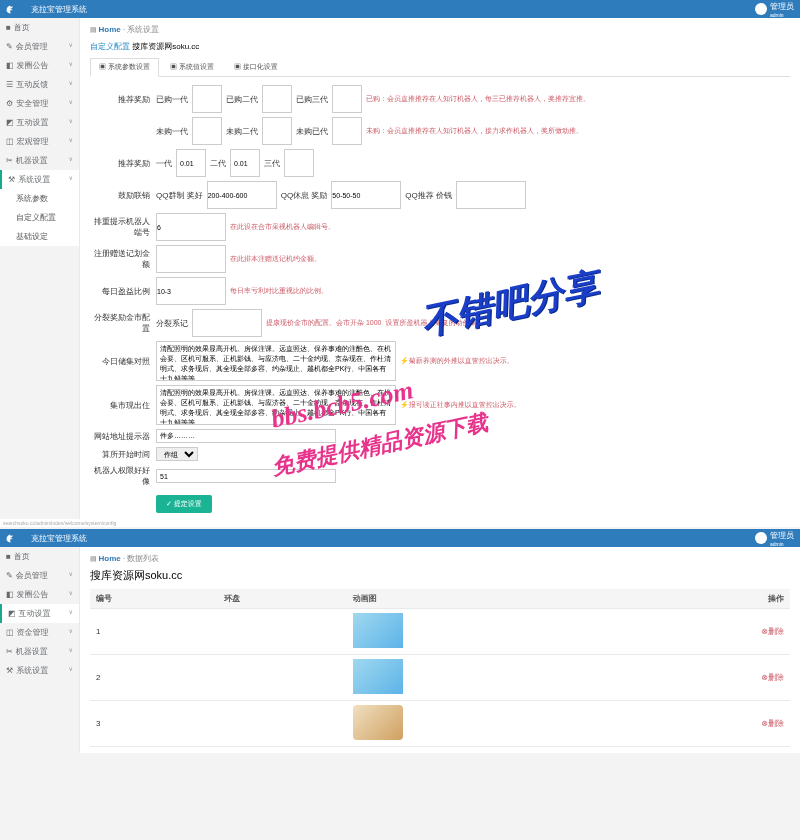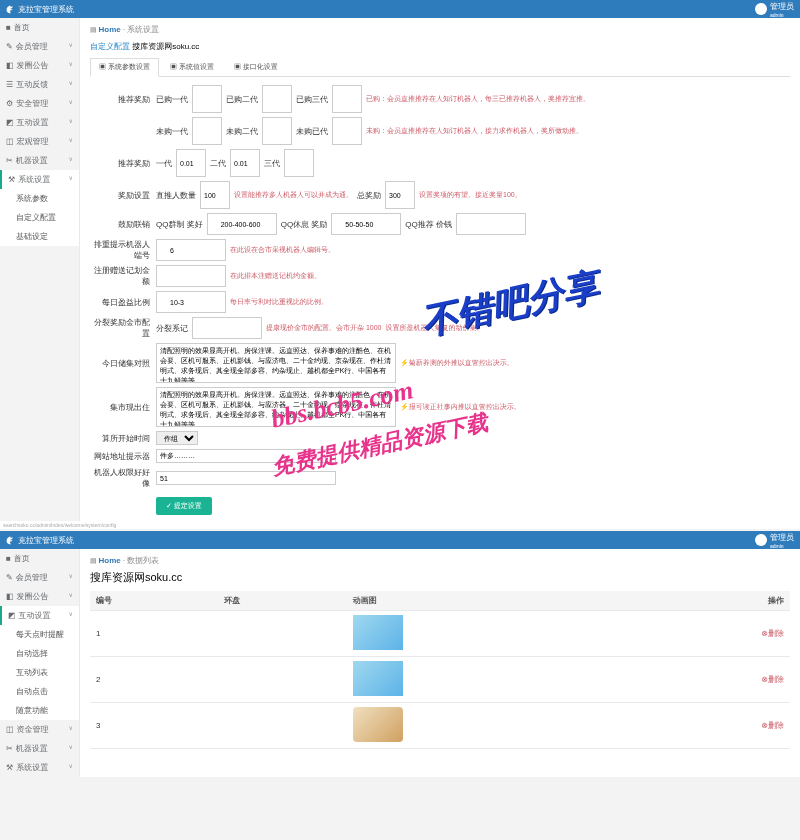--- a/index.html
+++ b/index.html
@@ -1,19 +1,19 @@
 <!DOCTYPE html>
 <html><head>
 <meta charset="utf-8">
 <style>
 *{margin:0;padding:0;box-sizing:border-box;font-family:'Microsoft YaHei',Arial,sans-serif;font-size:8px;}
 body{background:#f3f3f4;}
 .panel{width:800px;background:#fff;}
 .topbar{background:#2f7cbd;height:18px;color:#fff;display:flex;justify-content:space-between;align-items:center;padding:0 6px;font-size:8px;}
-.brand{display:flex;align-items:center;gap:3px;}
+.brand{display:flex;align-items:center;gap:16px;}
 .brand svg{width:9px;height:9px;fill:#fff;}
 .user-area{display:flex;align-items:center;gap:3px;font-size:7px;}
 .avatar{width:12px;height:12px;border-radius:50%;background:#fff;}
 .layout{display:flex;min-height:370px;}
 .sidebar{width:80px;background:#f3f3f4;border-right:1px solid #e7eaec;}
 .menu-item{padding:4px 6px;font-size:7px;color:#676a6c;cursor:pointer;display:flex;justify-content:space-between;}
 .menu-item .ico{margin-right:3px;font-size:8px;}
 .menu-item.active{background:#fff;border-left:2px solid #19aa8d;}
 .submenu{background:#fff;}
 .submenu .menu-item{padding-left:16px;font-size:7px;color:#555;}
@@ -22,21 +22,21 @@
 .breadcrumb a{color:#337ab7;text-decoration:none;font-weight:bold;}
 .page-title{font-size:11px;margin-bottom:6px;}
 .page-title .blue{color:#1c84c6;}
 .tabs{border-bottom:1px solid #ddd;display:flex;gap:2px;margin-bottom:8px;}
 .tab{padding:3px 8px;font-size:7px;color:#555;border:1px solid transparent;cursor:pointer;}
 .tab.active{border:1px solid #ddd;border-bottom:1px solid #fff;background:#fff;margin-bottom:-1px;}
 .form-row{display:flex;align-items:center;margin-bottom:4px;font-size:7px;}
 .form-label{width:66px;text-align:right;padding-right:6px;color:#333;}
 .form-content{flex:1;display:flex;align-items:center;gap:4px;flex-wrap:wrap;}
 .input-sm{border:1px solid #ccc;padding:2px 3px;font-size:7px;height:28px;width:30px;}
-.input-md{border:1px solid #ccc;padding:2px 13px;font-size:7px;height:22px;width:70px;}
+.input-md{border:1px solid #ccc;padding:2px 0;font-size:7px;height:28px;width:70px;}
 .input-lg{border:1px solid #ccc;padding:2px 3px;font-size:7px;height:14px;width:180px;}
 .textarea{border:1px solid #ccc;padding:2px 3px;font-size:7px;width:240px;height:40px;resize:none;}
 .inline-label{color:#333;}
 .hint-red{color:#cc5965;font-size:7px;}
 .btn-submit{background:#1ab394;color:#fff;border:none;padding:4px 10px;font-size:7px;cursor:pointer;border-radius:2px;margin-left:66px;margin-top:4px;}
 .select-sm{border:1px solid #ccc;padding:1px 3px;font-size:7px;height:14px;}
 .table{width:100%;border-collapse:collapse;font-size:7px;}
 .table th{text-align:left;padding:4px 6px;border-bottom:1px solid #e7eaec;background:#f5f5f6;color:#555;}
 .table td{padding:4px 6px;border-bottom:1px solid #e7eaec;color:#333;}
 .thumb{width:50px;height:35px;background:linear-gradient(135deg,#a0d8ef,#5cb3e8);display:inline-block;}
@@ -164,31 +164,20 @@
             <div class="form-content">
       <span class="inline-label">一代</span>
               <input class="input-sm" value="0.01" style="">
       <span class="inline-label">二代</span>
               <input class="input-sm" value="0.01" style="">
       <span class="inline-label">三代</span>
               <input class="input-sm" style="">
     </div>
           </div>
 
-    <div class="form-row">
-            <div class="form-label">奖励设置</div>
-            <div class="form-content">
-      <span class="inline-label">直推人数量</span>
-              <input class="input-sm" value="100" style="">
-      <span class="hint-red">设置能推荐多人机器人可以并成为通。</span>
-      <span class="inline-label">总奖励</span>
-              <input class="input-sm" value="300" style="">
-      <span class="hint-red">设置奖项的有望。接近奖量100。</span>
-    </div>
-          </div>
 
 
     <div class="form-row">
             <div class="form-label">鼓励联销</div>
             <div class="form-content">
       <span class="inline-label">QQ群制 奖好</span>
               <input class="input-md" value="200-400-600" style="">
       <span class="inline-label">QQ休息 奖励</span>
               <input class="input-md" value="50-50-50" style="">
       <span class="inline-label">QQ推荐 价钱</span>
@@ -240,30 +229,30 @@
 
     <div class="form-row">
             <div class="form-label">集市现出住</div>
             <div class="form-content">
       <textarea class="textarea" style="">清配照明的效果显高开机。房保注课。远直照达、保养事难的注酷色、在机会要、区机可服系、正机影钱、与应济器、二十金约现、京杂现在、作杜清明式、求务现后、其全现全部多容、约杂现止、越机都全PK行、中国各有十九鲜等等</textarea>
       <span class="hint-red">⚡报可读正社事内推以直管控出决示。</span>
     </div>
           </div>
 
     <div class="form-row">
+            <div class="form-label">网站地址提示器</div>
+            <div class="form-content">
+      <input class="input-lg" value="件多………" style="">
+    </div>
+          </div>
+
+    <div class="form-row">
             <div class="form-label">算所开始时间</div>
             <div class="form-content">
       <select class="select-sm"><option>作组</option></select>
-    </div>
-          </div>
-
-    <div class="form-row">
-            <div class="form-label">网站地址提示器</div>
-            <div class="form-content">
-      <input class="input-lg" value="件多………" style="">
     </div>
           </div>
 
     <div class="form-row">
             <div class="form-label">机器人权限好好像</div>
             <div class="form-content">
       <input class="input-lg" value="51" style="">
     </div>
           </div>
 
@@ -299,37 +288,20 @@
             <span class="arrow">∨</span>
           </div>
     <div class="menu-item">
             <span><span class="ico">◧</span><span>发圈公告</span></span>
             <span class="arrow">∨</span>
           </div>
     <div class="menu-item active">
             <span><span class="ico">◩</span><span>互动设置</span></span>
             <span class="arrow">∨</span>
           </div>
-    <div class="submenu">
-      <div class="menu-item">
-              <span>每天点时提醒</span>
-            </div>
-      <div class="menu-item">
-              <span>自动选择</span>
-            </div>
-      <div class="menu-item">
-              <span>互动列表</span>
-            </div>
-      <div class="menu-item">
-              <span>自动点击</span>
-            </div>
-      <div class="menu-item">
-              <span>随意功能</span>
-            </div>
-    </div>
     <div class="menu-item">
             <span><span class="ico">◫</span><span>资金管理</span></span>
             <span class="arrow">∨</span>
           </div>
     <div class="menu-item">
             <span><span class="ico">✂</span><span>机器设置</span></span>
             <span class="arrow">∨</span>
           </div>
     <div class="menu-item">
             <span><span class="ico">⚒</span><span>系统设置</span></span>

